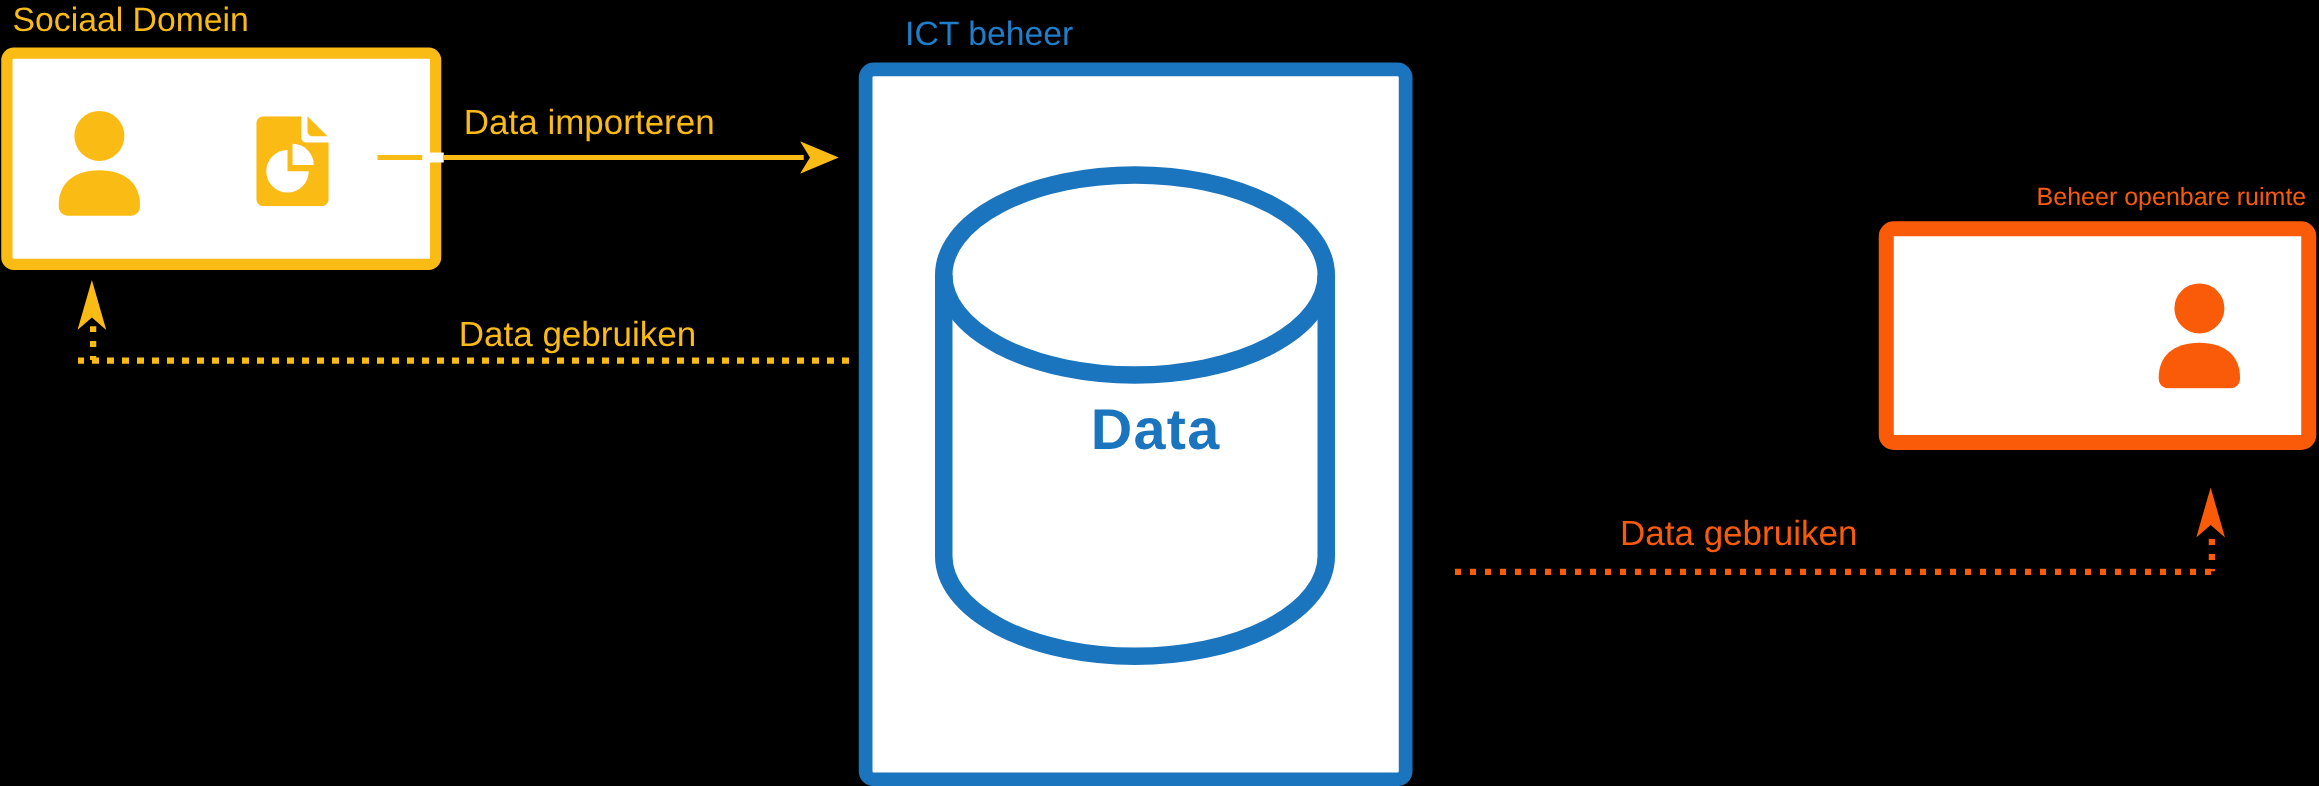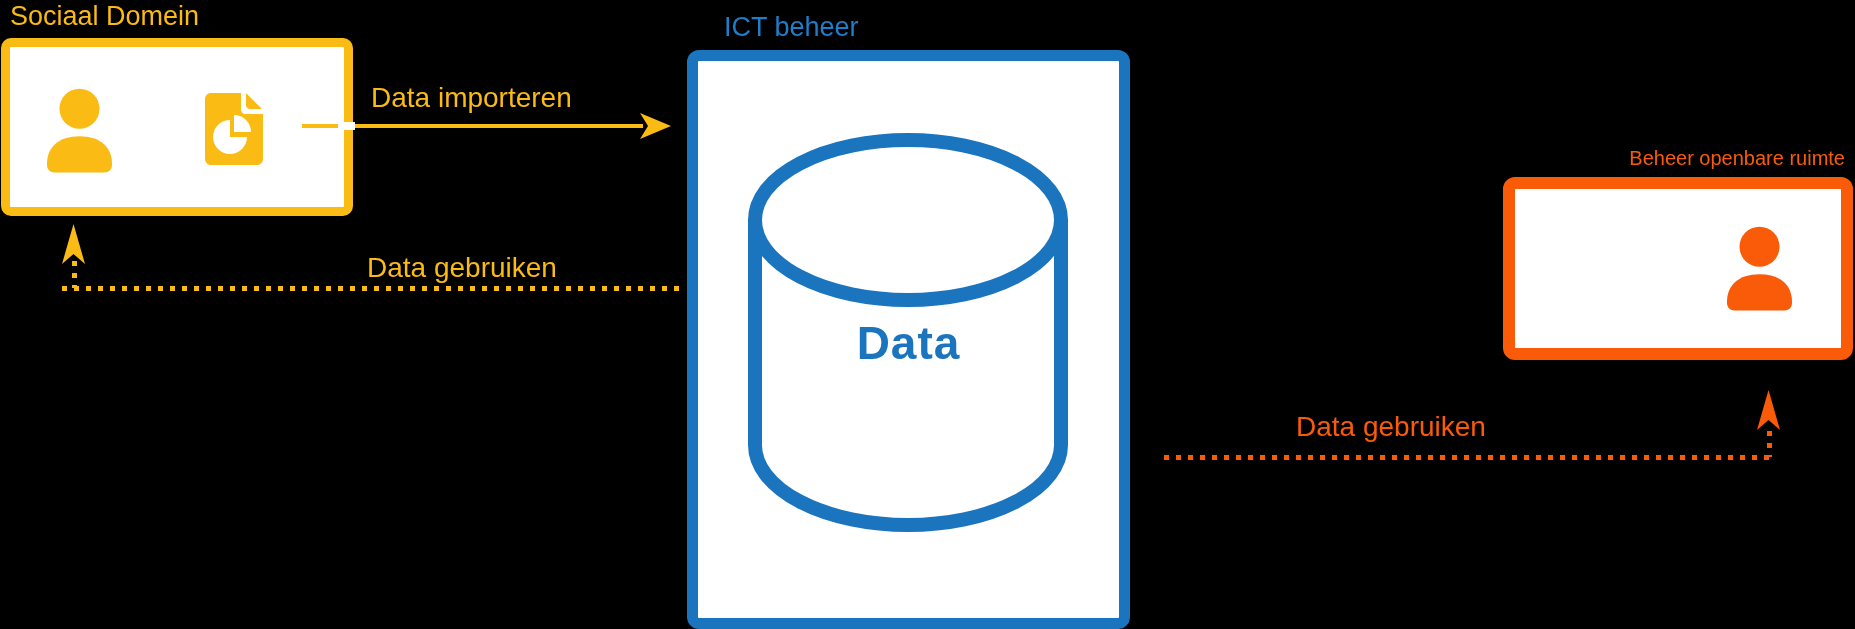--- a/index.html
+++ b/index.html
@@ -56,21 +56,21 @@
   .yellow-dot-v { left: 72px; top: 261px; height: 27px; }
   .orange-dot-h { left: 1164px; top: 455px; width: 609px; }
   .orange-dot-v { left: 1767px; top: 431px; height: 26px; }
 
   .icon { position: absolute; display: block; }
   .ic-yellow { color: var(--yellow); }
   .ic-blue   { color: var(--blue); }
   .ic-orange { color: var(--orange); }
 
   .db-label { position: absolute; left: 0; width: 421px; text-align: center;
-    font-weight: bold; font-size: 46px; color: var(--blue); letter-spacing: 1px; }
+    font-weight: bold; font-size: 46px; color: var(--blue); letter-spacing: 1px; padding-left: 16px; }
   .db-line1 { top: 255px; }
   .db-line2 { top: 309px; }
 </style>
 </head>
 <body>
 
 <div class="canvas">
 
   <div class="title title-yellow">Sociaal Domein</div>
 

